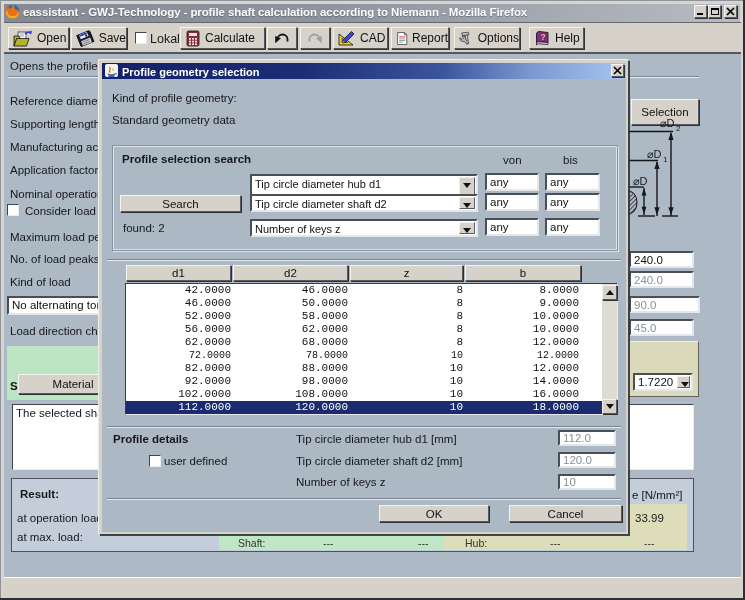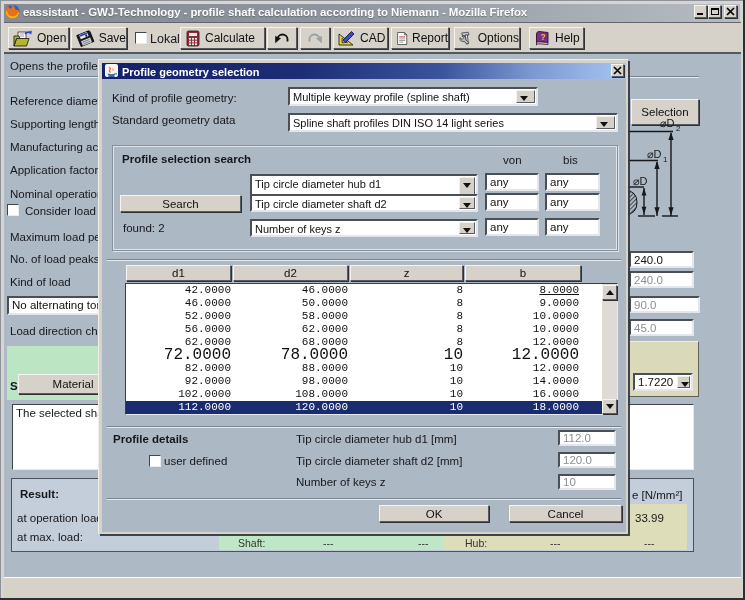--- a/index.html
+++ b/index.html
@@ -271,29 +271,21 @@
       </svg>
     </div>
     <div class="abs" style="left:23px;top:6px;font-size:11px;font-weight:bold;color:#fff;white-space:nowrap;">Profile geometry selection</div>
     <div class="btn" style="left:512px;top:4px;width:13px;height:13px;">
       <svg width="9" height="9" viewBox="0 0 9 9">
           <path d="M1 1 L8 8 M8 1 L1 8" stroke="#000" stroke-width="1.6"></path>
         </svg>
     </div>
 
     <div class="lb" style="left:13px;top:32px;">Kind of profile geometry:</div>
-    <div class="fld" style="left:189px;top:27px;width:250px;height:19px;font-size:11px;">
-        <span class="tx" style="top:2px;">Multiple keyway profile (spline shaft)</span>
-        <div class="carr" style="width:19px;"></div>
-      </div>
     <div class="lb" style="left:13px;top:54px;">Standard geometry data</div>
-    <div class="fld" style="left:189px;top:53px;width:330px;height:19px;font-size:11px;">
-        <span class="tx" style="top:2px;">Spline shaft profiles DIN ISO 14 light series</span>
-        <div class="carr" style="width:19px;"></div>
-      </div>
 
     <div class="abs" style="left:13px;top:85px;width:506px;height:106px;border:1px solid #87919d;box-shadow:inset 1px 1px 0 #dde3ea,inset -1px -1px 0 #dde3ea,1px 1px 0 #dde3ea;"></div>
     <div class="lb b" style="left:23px;top:93px;">Profile selection search</div>
     <div class="lb" style="left:404px;top:94px;">von</div>
     <div class="lb" style="left:464px;top:94px;">bis</div>
 
     <div class="fld" style="left:151px;top:114px;width:228px;height:24px;font-size:11px;">
         <span class="tx" style="top:2px;">Tip circle diameter hub d1</span>
         <div class="carr"></div>
       </div>
@@ -334,21 +326,21 @@
     <div class="btn th" style="left:134px;top:205px;width:115px;height:16px;">d2</div>
     <div class="btn th" style="left:251px;top:205px;width:113px;height:16px;">z</div>
     <div class="btn th" style="left:366px;top:205px;width:116px;height:16px;">b</div>
 
     <div class="abs" style="left:26px;top:223px;width:493px;height:132px;border:1px solid #3a3e44;border-bottom-color:#e8ebee;border-right-color:#e8ebee;background:#fff;">
       <div id="rows" style="position:absolute;left:0;top:0;width:476px;">
           <div style="position:relative;height:13px;line-height:13px;font-family:'Liberation Mono',monospace;font-size:11px;color:#111;">
             <span style="position:absolute;right:371px;">42.0000</span>
             <span style="position:absolute;right:254px;">46.0000</span>
             <span style="position:absolute;right:139px;">8</span>
-            <span style="position:absolute;right:23px;text-decoration:underline;">8.0000</span>
+            <span style="position:absolute;right:23px;">8.0000</span>
           </div>
           <div style="position:relative;height:13px;line-height:13px;font-family:'Liberation Mono',monospace;font-size:11px;color:#111;">
             <span style="position:absolute;right:371px;">46.0000</span>
             <span style="position:absolute;right:254px;">50.0000</span>
             <span style="position:absolute;right:139px;">8</span>
             <span style="position:absolute;right:23px;">9.0000</span>
           </div>
           <div style="position:relative;height:13px;line-height:13px;font-family:'Liberation Mono',monospace;font-size:11px;color:#111;">
             <span style="position:absolute;right:371px;">52.0000</span>
             <span style="position:absolute;right:254px;">58.0000</span>
@@ -360,21 +352,21 @@
             <span style="position:absolute;right:254px;">62.0000</span>
             <span style="position:absolute;right:139px;">8</span>
             <span style="position:absolute;right:23px;">10.0000</span>
           </div>
           <div style="position:relative;height:13px;line-height:13px;font-family:'Liberation Mono',monospace;font-size:11px;color:#111;">
             <span style="position:absolute;right:371px;">62.0000</span>
             <span style="position:absolute;right:254px;">68.0000</span>
             <span style="position:absolute;right:139px;">8</span>
             <span style="position:absolute;right:23px;">12.0000</span>
           </div>
-          <div style="position:relative;height:13px;line-height:13px;font-family:'Liberation Mono',monospace;font-size:16px;color:#111;">
+          <div style="position:relative;height:13px;line-height:13px;font-family:'Liberation Mono',monospace;font-size:10px;color:#111;">
             <span style="position:absolute;right:371px;">72.0000</span>
             <span style="position:absolute;right:254px;">78.0000</span>
             <span style="position:absolute;right:139px;">10</span>
             <span style="position:absolute;right:23px;">12.0000</span>
           </div>
           <div style="position:relative;height:13px;line-height:13px;font-family:'Liberation Mono',monospace;font-size:11px;color:#111;">
             <span style="position:absolute;right:371px;">82.0000</span>
             <span style="position:absolute;right:254px;">88.0000</span>
             <span style="position:absolute;right:139px;">10</span>
             <span style="position:absolute;right:23px;">12.0000</span>

